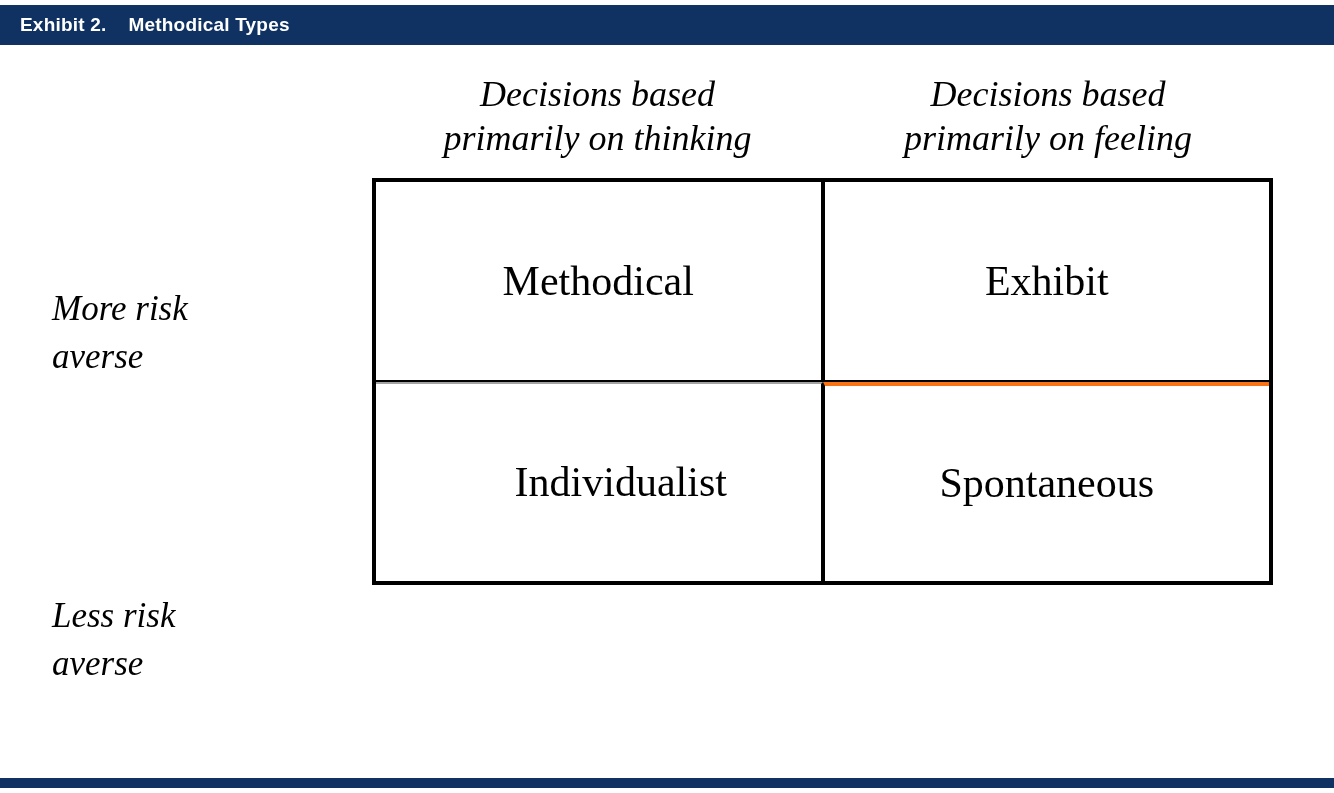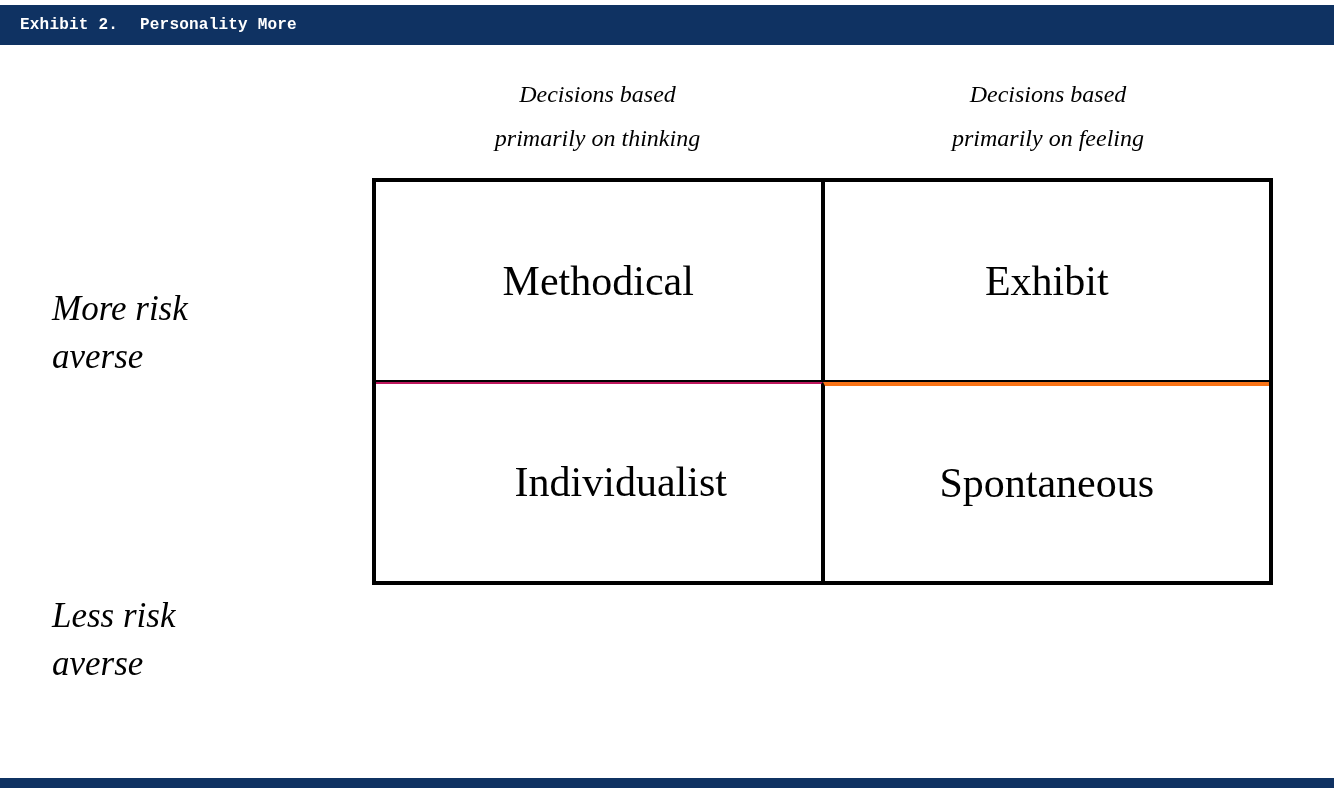--- a/index.html
+++ b/index.html
@@ -21,40 +21,40 @@
     position: absolute;
     left: 0;
     top: 5px;
     width: 1334px;
     height: 40px;
     background: #0F3262;
     display: flex;
     align-items: center;
   }
   .exhibit-banner .banner-label {
-    font-family: Liberation Mono, monospace;
+    font-family: Liberation Sans, sans-serif;
     font-weight: bold;
-    font-size: 16px;
+    font-size: 19px;
     color: #ffffff;
     letter-spacing: 0.2px;
     white-space: nowrap;
   }
   .exhibit-banner .banner-num {
     margin-left: 20px;
   }
   .exhibit-banner .banner-title {
     margin-left: 22px;
   }
 
   
   .col-header {
     position: absolute;
     top: 72px;
     font-style: italic;
-    font-size: 24px;
+    font-size: 36px;
     line-height: 44px;
     text-align: center;
     white-space: nowrap;
   }
   #col-header-thinking {
     left: 372px;
     width: 451px;
   }
   #col-header-feeling {
     left: 823px;
@@ -106,39 +106,39 @@
     background: #ffffff;
   }
   .matrix-cell .cell-text {
     font-size: 42px;
     line-height: 1.1;
     text-align: center;
     white-space: nowrap;
   }
   .cell-r0c0 { border-right: 2px solid #000000; border-bottom: 2px solid #000000; }
   .cell-r0c1 { border-left:  2px solid #000000; border-bottom: 2px solid #000000; }
-  .cell-r1c0 { border-right: 2px solid #000000; border-top:    2px solid #be185d; padding-left: 45px; }
+  .cell-r1c0 { border-right: 2px solid #000000; border-top:    2px solid #a3a3a3; padding-left: 45px; }
   .cell-r1c1 { border-left:  2px solid #000000; border-top:    4px solid #f97316; }
 
   
   .bottom-rule {
     position: absolute;
     left: 0;
     top: 778px;
     width: 1334px;
     height: 10px;
     background: #0F3262;
   }
 </style>
 </head>
 <body>
 
 <div class="exhibit-banner">
   <span class="banner-label banner-num">Exhibit 2.</span>
-  <span class="banner-label banner-title">Personality More</span>
+  <span class="banner-label banner-title">Methodical Types</span>
 </div>
 
 <div class="col-header" id="col-header-thinking">
   <span class="hdr-line">Decisions based</span>
   <span class="hdr-line">primarily on thinking</span>
 </div>
 
 <div class="col-header" id="col-header-feeling">
   <span class="hdr-line">Decisions based</span>
   <span class="hdr-line">primarily on feeling</span>

